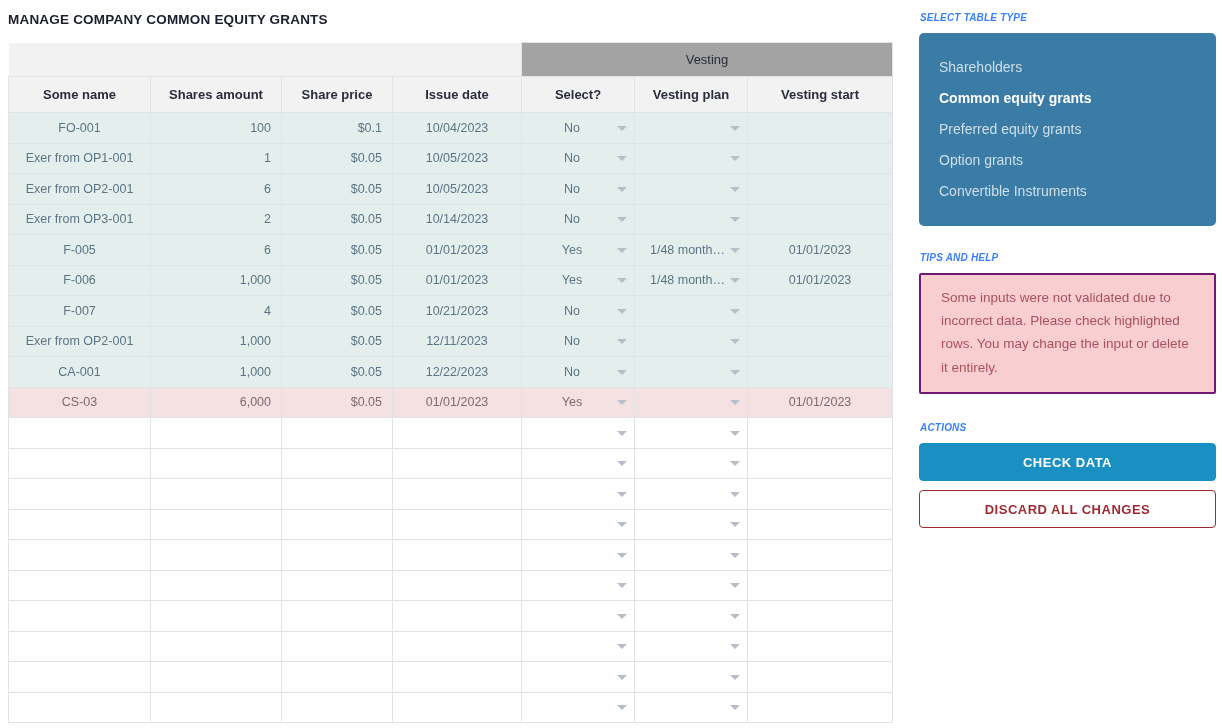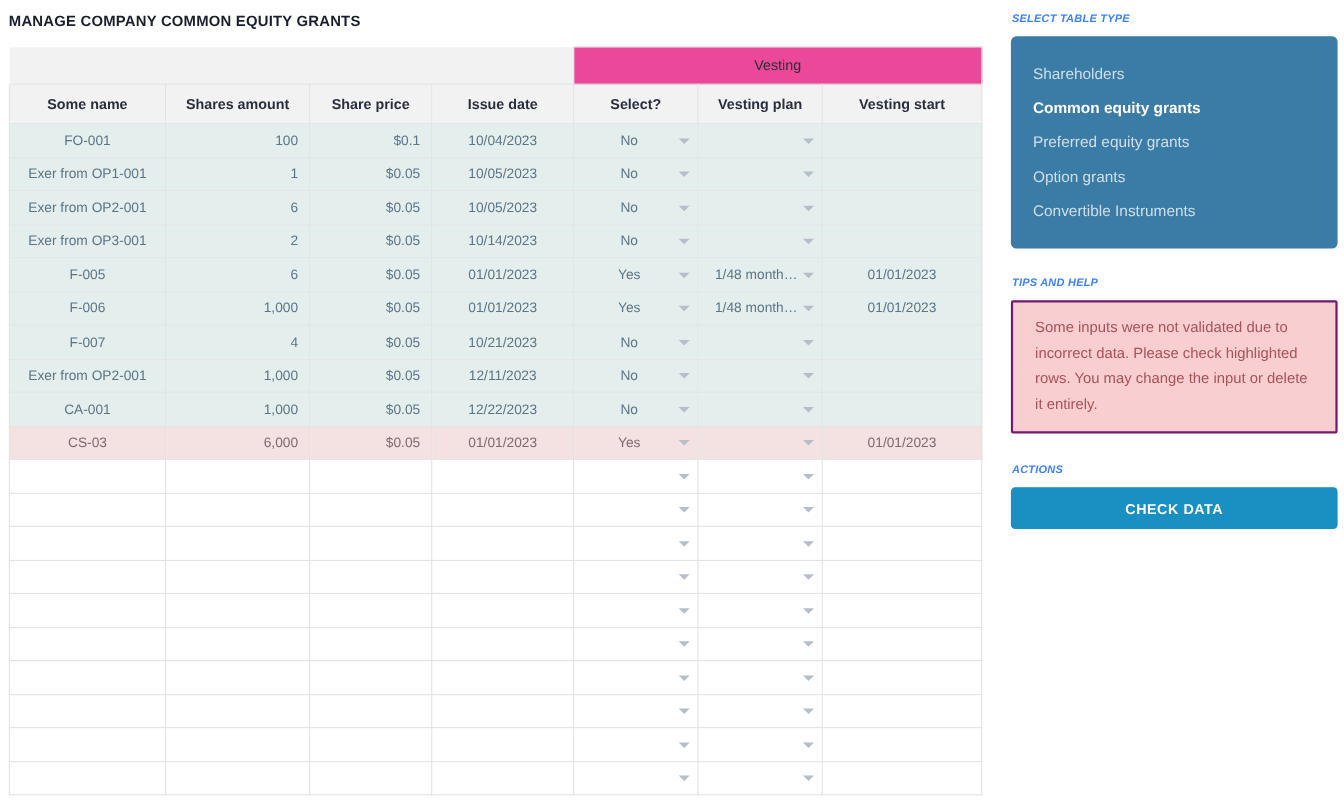--- a/index.html
+++ b/index.html
@@ -22,21 +22,21 @@
   }
 
   .grid-wrap { position: absolute; left: 8px; top: 42px; width: 884px; }
   table.grid { border-collapse: collapse; width: 884px; table-layout: fixed; }
   table.grid td, table.grid th { border: 1px solid #e2e3e6; padding: 0; }
 
   .c1 { width: 142px; } .c2 { width: 131px; } .c3 { width: 111px; }
   .c4 { width: 129px; } .c5 { width: 113px; } .c6 { width: 113px; }
   .c7 { width: 145px; }
 
-  tr.grouprow td { height: 34px; background: #ec4899; border-bottom-color: #e2e3e6; }
+  tr.grouprow td { height: 34px; background: #a3a3a3; border-bottom-color: #e2e3e6; }
   tr.grouprow td.blank { border-left-color: transparent; border-top-color: transparent; background: #f2f2f3; }
   .group-label {
     font-size: 13px; color: #2a2d3c; text-align: center; font-weight: normal;
   }
   tr.headrow th { height: 36px; background: #f2f2f3; }
   .head-label { font-size: 13px; color: #2a2d3c; font-weight: bold; text-align: center; }
 
   tr.datarow td { height: 30.5px; background: #e4efed; }
   tr.datarow.err td { background: #f4e1e1; }
   tr.emptyrow td { height: 30.5px; background: #ffffff; }
@@ -835,14 +835,15 @@
 
     <div class="side-head t2">Tips and help</div>
 
     <div class="errbox">
       <div class="errtext">Some inputs were not validated due to incorrect data. Please check highlighted rows. You may change the input or delete it entirely.</div>
     </div>
 
     <div class="side-head t3">Actions</div>
 
     <div class="btn btn-primary">Check data</div>
+    <div class="btn btn-ghost">Discard all changes</div>
   </div>
 </div>
 
 </body></html>

